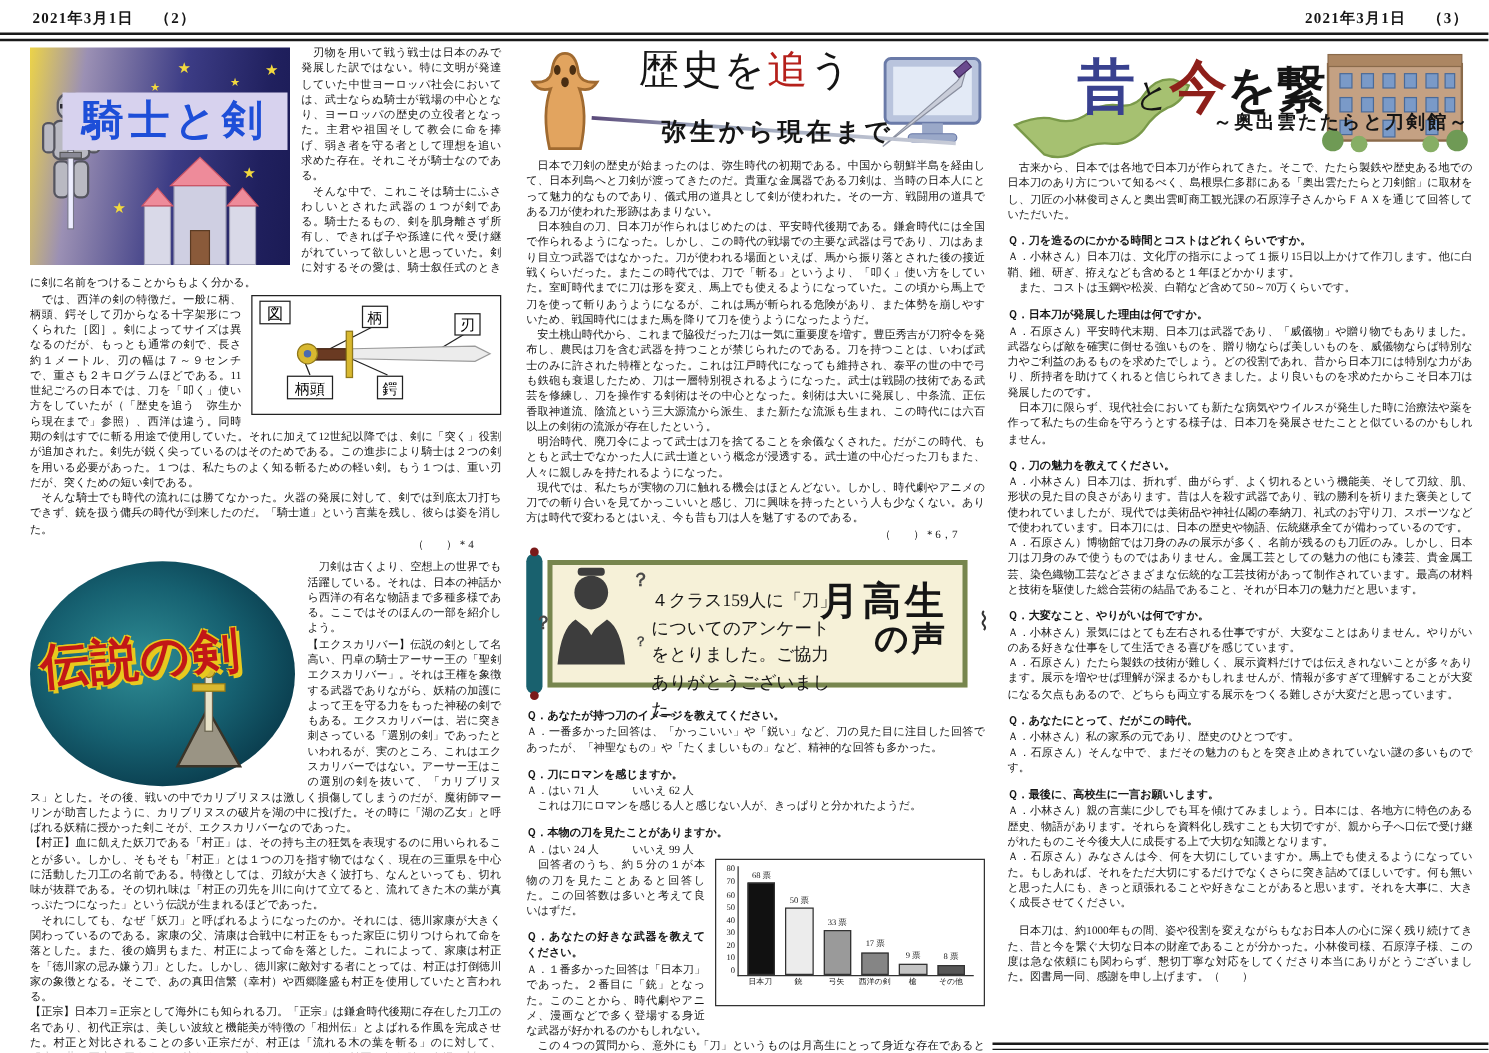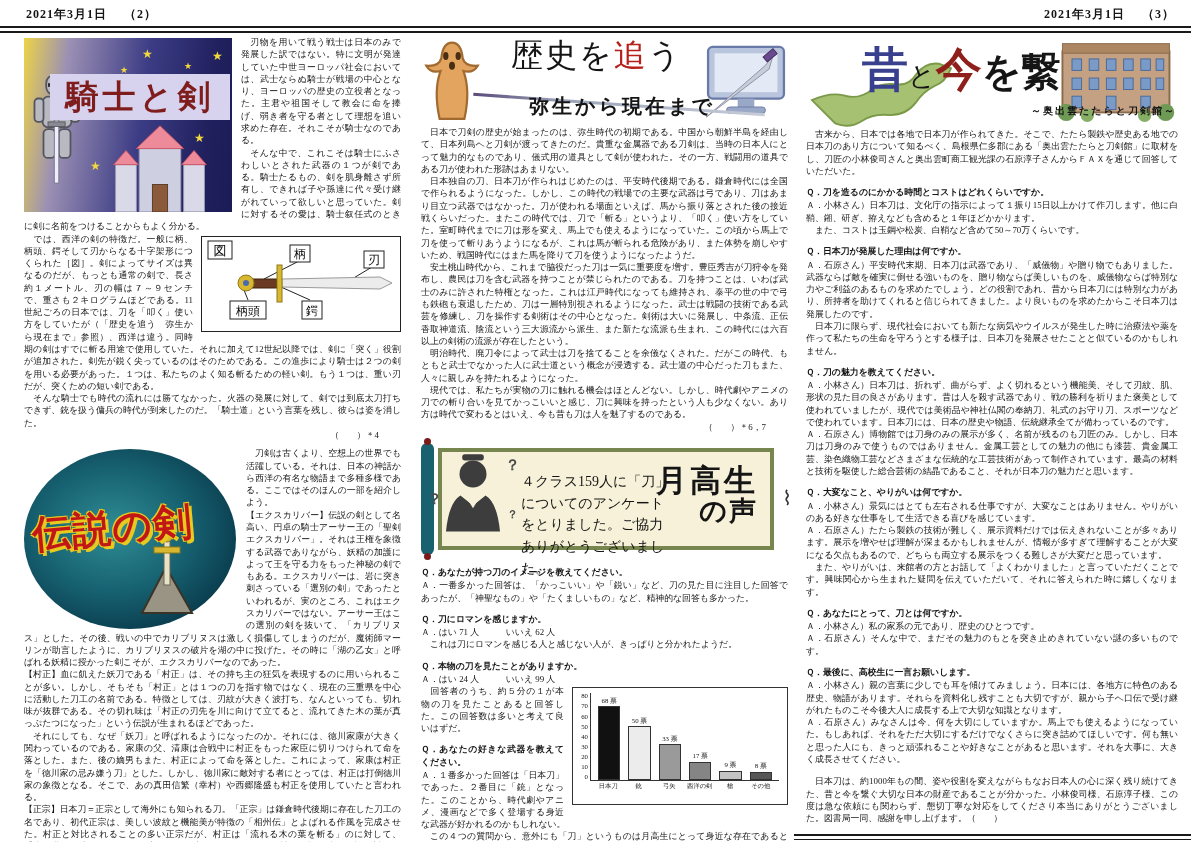--- a/index.html
+++ b/index.html
@@ -14,21 +14,21 @@
   .col2{left:421px;top:33px;width:367px;}
   .col3{left:806px;top:36px;width:372px;}
   p{margin:0;}
   .para{margin:0;}
   .credit{text-align:right;padding-right:22px;}
   .q{font-weight:bold;margin:9px 0 1px;}
   .qa{margin:0;}
   
   .knight-banner{float:left;width:208px;height:174px;margin:2px 9px 2px 0;position:relative;overflow:hidden;
     background:linear-gradient(98deg,#ecd348 0%,#9b90b4 20%,#3c3c85 55%,#20205e 85%,#1b1b55 100%);}
-  .knight-title{position:absolute;left:26px;top:36px;width:180px;height:46px;background:#d7d2ee;color:#7f1d1d;
+  .knight-title{position:absolute;left:26px;top:36px;width:180px;height:46px;background:#d7d2ee;color:#1d4ed8;
     font-size:33px;font-weight:bold;text-align:center;line-height:46px;letter-spacing:4px;}
   .star{position:absolute;color:#f2d93e;font-size:12px;}
   
   .sword-fig{float:right;margin:3px 0 3px 8px;border:1.5px solid #222;width:198px;height:94px;background:#fff;}
   
   .legend-sec{clear:both;padding-top:6px;}
   .legend-oval{float:left;width:212px;height:180px;margin:2px 10px 2px 0;border-radius:50%;position:relative;
     background:radial-gradient(ellipse at 42% 45%,#2f8d95 0%,#166070 45%,#093a4b 78%,#042531 100%);}
   .legend-title{position:absolute;left:8px;top:52px;font-size:39px;font-weight:bold;color:#c21717;letter-spacing:1px;
     transform:rotate(-5deg);white-space:nowrap;
@@ -70,21 +70,21 @@
   .cat{flex:1;font-size:6.3px;text-align:center;white-space:nowrap;}
   
   .p3-banner{position:relative;height:92px;}
   .p3-map{position:absolute;left:0;top:10px;}
   .p3-title{position:absolute;left:56px;top:2px;white-space:nowrap;}
   .t-old{font-size:46px;color:#39418f;font-weight:bold;}
   .t-to{font-size:27px;}
   .t-now{font-size:46px;color:#8e1f1a;font-weight:bold;}
   .t-rest{font-size:39px;font-weight:bold;}
   .p3-building{position:absolute;right:0;top:0;}
-  .p3-sub{position:absolute;right:2px;top:68px;font-size:10px;font-weight:bold;letter-spacing:2px;}
+  .p3-sub{position:absolute;right:2px;top:52px;font-size:15px;font-weight:bold;letter-spacing:2px;}
   .closing{margin-top:10px;}
 </style>
 </head>
 <body>
 
 <div class="sheet">
 
   <div class="hdr hdr-l">
     <span>2021年3月1日</span>　
     <span>（2）</span>
@@ -343,24 +343,23 @@
         </div>
         <div class="qa">
           <p class="q">Ｑ．刀の魅力を教えてください。</p>
           <p class="para">Ａ．小林さん）日本刀は、折れず、曲がらず、よく切れるという機能美、そして刃紋、肌、形状の見た目の良さがあります。昔は人を殺す武器であり、戦の勝利を祈りまた褒美として使われていましたが、現代では美術品や神社仏閣の奉納刀、礼式のお守り刀、スポーツなどで使われています。日本刀には、日本の歴史や物語、伝統継承全てが備わっているのです。</p>
           <p class="para">Ａ．石原さん）博物館では刀身のみの展示が多く、名前が残るのも刀匠のみ。しかし、日本刀は刀身のみで使うものではありません。金属工芸としての魅力の他にも漆芸、貴金属工芸、染色織物工芸などさまざまな伝統的な工芸技術があって制作されています。最高の材料と技術を駆使した総合芸術の結晶であること、それが日本刀の魅力だと思います。</p>
         </div>
         <div class="qa">
           <p class="q">Ｑ．大変なこと、やりがいは何ですか。</p>
           <p class="para">Ａ．小林さん）景気にはとても左右される仕事ですが、大変なことはありません。やりがいのある好きな仕事をして生活できる喜びを感じています。</p>
           <p class="para">Ａ．石原さん）たたら製鉄の技術が難しく、展示資料だけでは伝えきれないことが多々あります。展示を増やせば理解が深まるかもしれませんが、情報が多すぎて理解することが大変になる欠点もあるので、どちらも両立する展示をつくる難しさが大変だと思っています。</p>
-          <p class="para">　また、やりがいは、来館者の方とお話して「よくわかりました」と言っていただくことです。興味関心から生まれた疑問を伝えていただいて、それに答えられた時に嬉しくなります。</p>
-        </div>
-        <div class="qa">
-          <p class="q">Ｑ．あなたにとって、刀とは何ですか。</p>
+        </div>
+        <div class="qa">
+          <p class="q">Ｑ．あなたにとって、だがこの時代。</p>
           <p class="para">Ａ．小林さん）私の家系の元であり、歴史のひとつです。</p>
           <p class="para">Ａ．石原さん）そんな中で、まだその魅力のもとを突き止めきれていない謎の多いものです。</p>
         </div>
         <div class="qa">
           <p class="q">Ｑ．最後に、高校生に一言お願いします。</p>
           <p class="para">Ａ．小林さん）親の言葉に少しでも耳を傾けてみましょう。日本には、各地方に特色のある歴史、物語があります。それらを資料化し残すことも大切ですが、親から子へ口伝で受け継がれたものこそ今後大人に成長する上で大切な知識となります。</p>
           <p class="para">Ａ．石原さん）みなさんは今、何を大切にしていますか。馬上でも使えるようになっていた。もしあれば、それをただ大切にするだけでなくさらに突き詰めてほしいです。何も無いと思った人にも、きっと頑張れることや好きなことがあると思います。それを大事に、大きく成長させてください。</p>
         </div>
       </div>
     <p class="para closing">　日本刀は、約1000年もの間、姿や役割を変えながらもなお日本人の心に深く残り続けてきた、昔と今を繋ぐ大切な日本の財産であることが分かった。小林俊司様、石原淳子様、この度は急な依頼にも関わらず、懇切丁寧な対応をしてくださり本当にありがとうございました。図書局一同、感謝を申し上げます。（　　）</p>

